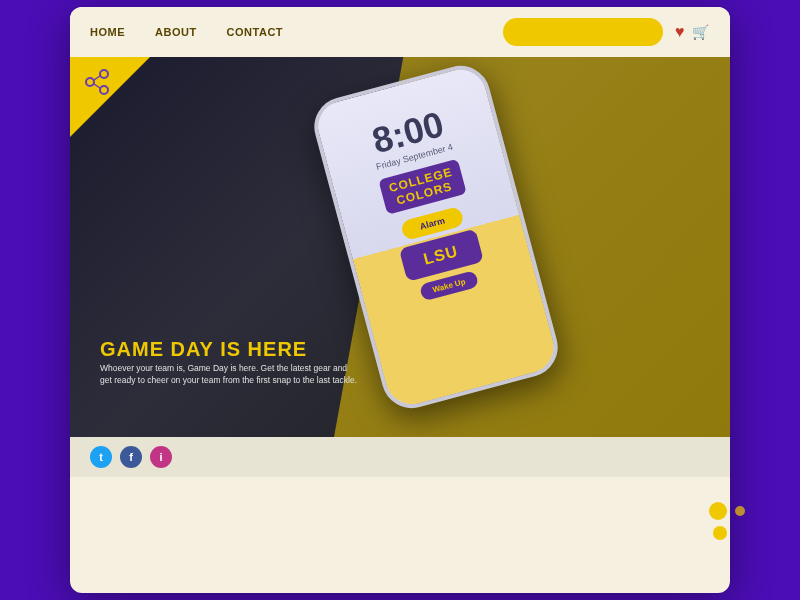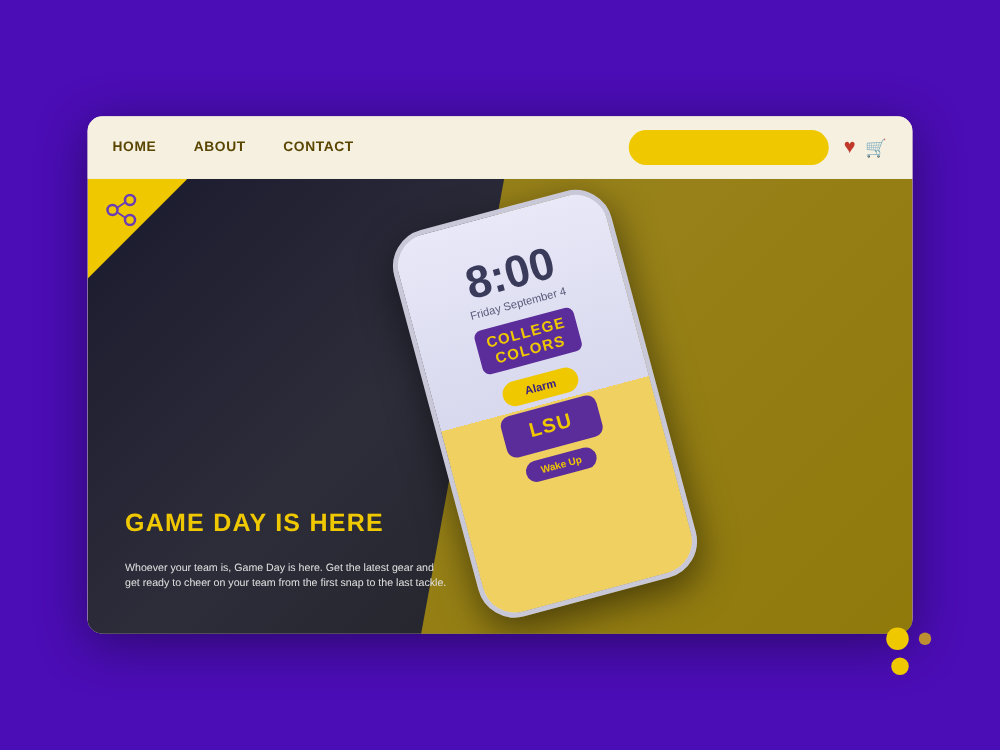--- a/index.html
+++ b/index.html
@@ -9,21 +9,21 @@
       background: #4B0DB5;
       display: flex;
       align-items: center;
       justify-content: center;
       font-family: 'Arial', sans-serif;
       overflow: hidden;
     }
 
     .page-container {
       width: 660px;
-      height: 414px;
+      height: 586px;
       background: #f5f0e0;
       border-radius: 12px;
       overflow: hidden;
       position: relative;
       box-shadow: 0 8px 40px rgba(0,0,0,0.4);
     }
 
     
     .navbar {
       background: #f5f0e0;
@@ -236,21 +236,21 @@
       font-weight: 900;
       color: #f0c800;
       text-transform: uppercase;
       line-height: 1.1;
       letter-spacing: 1px;
     }
 
     .hero-subtitle {
       font-size: 8.5px;
       color: #e0e0e0;
-      margin-top: 18px;
+      margin-top: 2px;
       line-height: 1.5;
     }
 
     
     .footer-bar {
       height: 40px;
       background: #e8e4d4;
       display: flex;
       align-items: center;
       padding: 0 20px;

